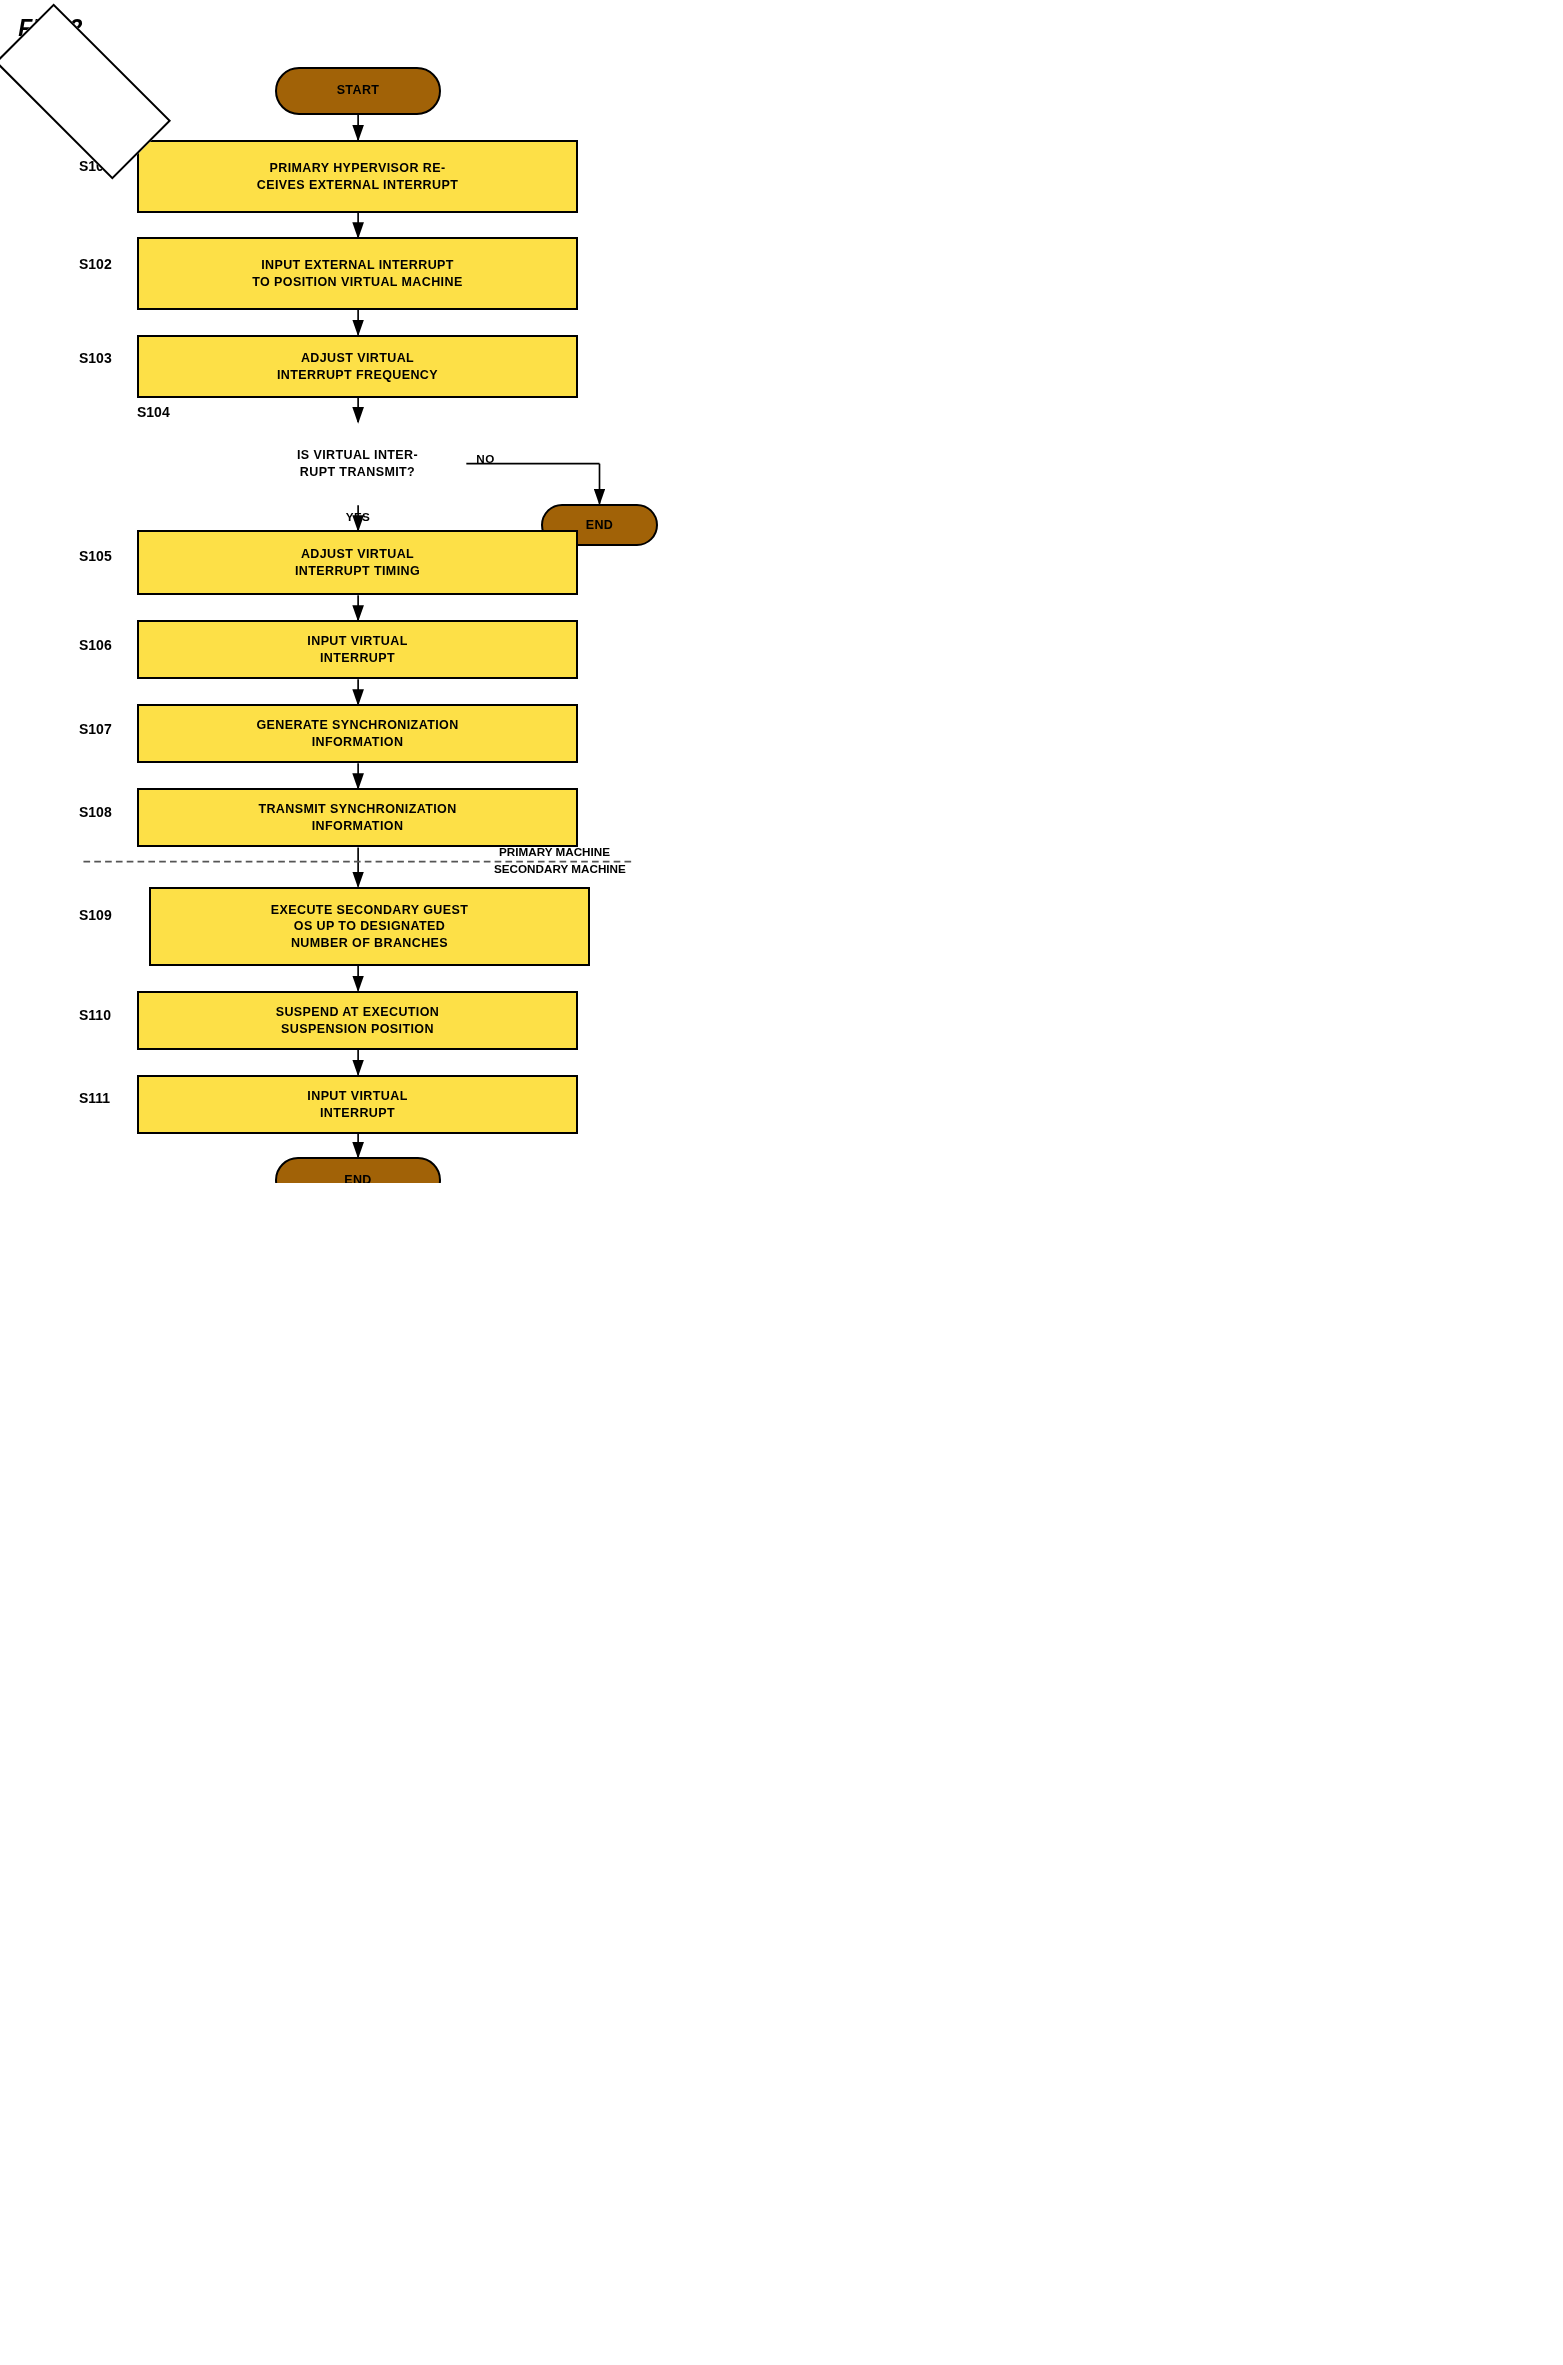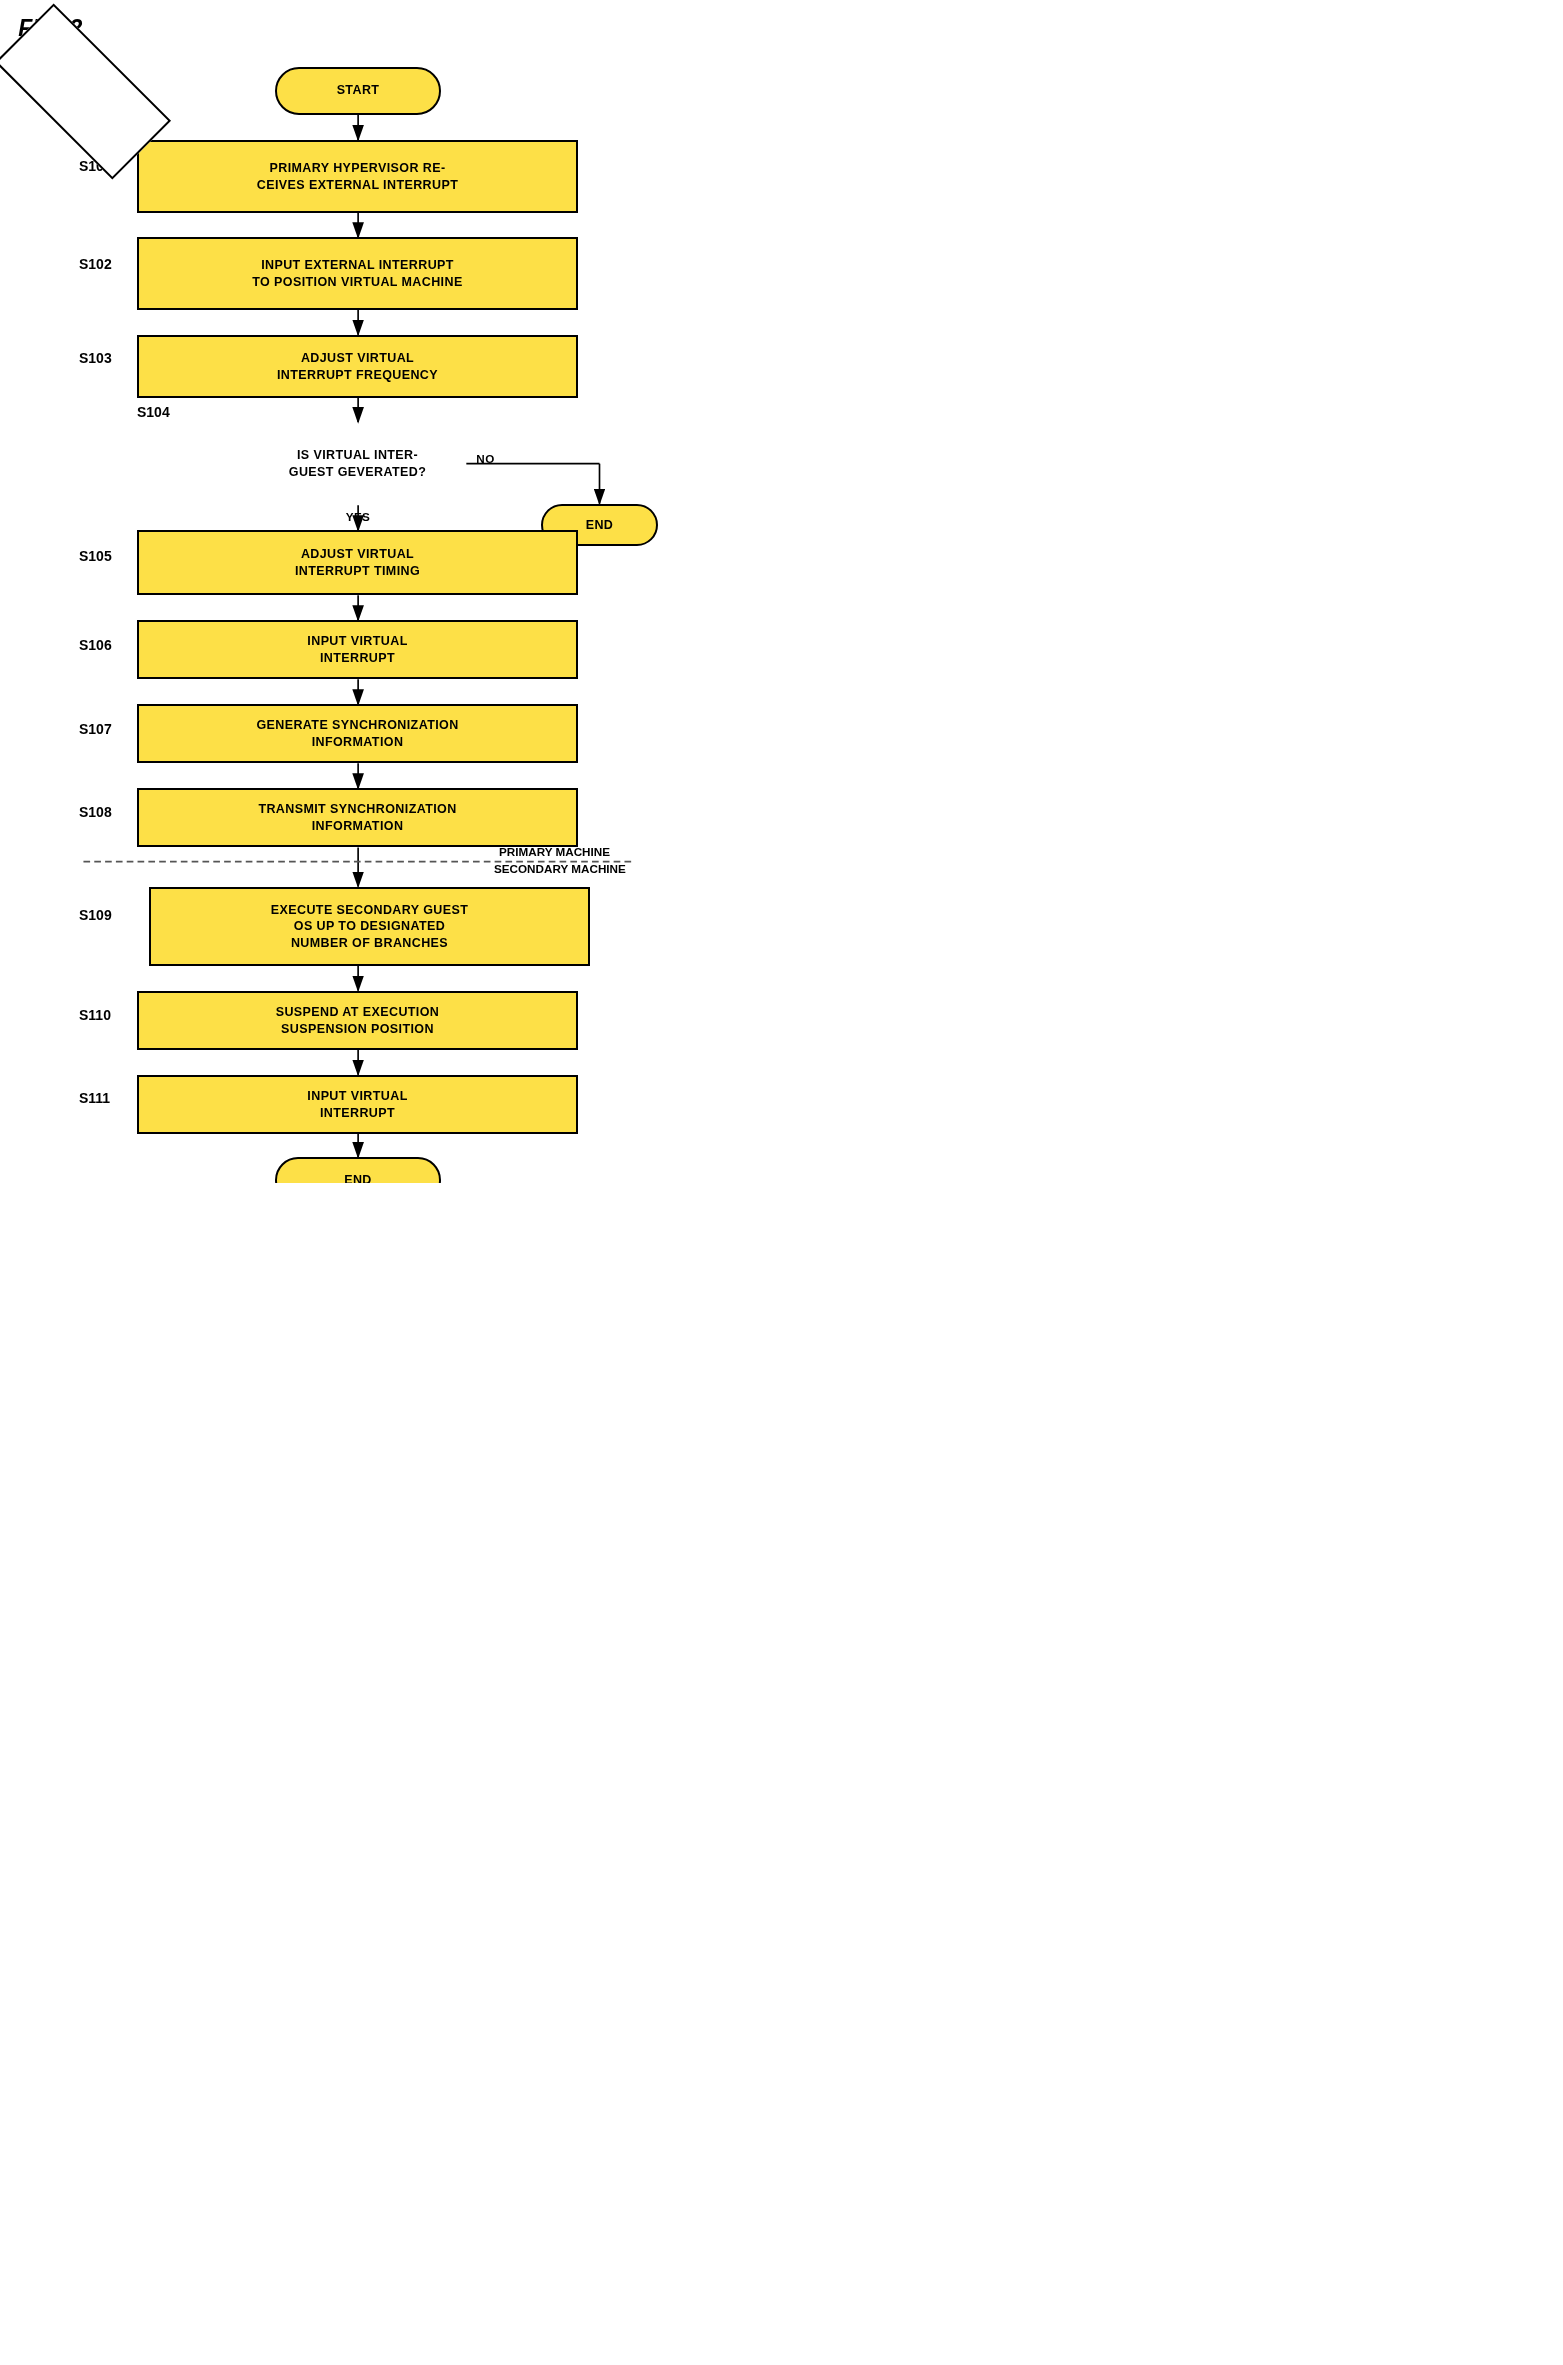--- a/index.html
+++ b/index.html
@@ -40,21 +40,21 @@
       justify-content: center;
       text-align: center;
       font-size: 12.5px;
       font-weight: bold;
       letter-spacing: 0.4px;
       line-height: 1.3;
     }
     .fc-rounded {
       border: 2.1px solid #000;
       border-radius: 33px;
-      background: #fde047;
+      background: #a16207;
     }
     .fc-rect {
       border: 2.1px solid #000;
       background: #fde047;
     }
     .fc-diamond {
       background: #fff;
       transform: rotate(45deg);
       border: 2.1px solid #000;
     }
@@ -159,21 +159,21 @@
     </div>
 
     <div class="step-label" style="left:137px; top:354px;">
       <span>S104</span>
     </div>
 
     <div class="fc-diamond" style="left:275px; top:372px; width:166px; height:83px;">
     </div>
     <div class="fc-diamond-text" style="left:206px; top:372px; width:303px; height:83px;">
       <span style="white-space:pre-line;">IS VIRTUAL INTER-
-GUEST GEVERATED?</span>
+RUPT TRANSMIT?</span>
     </div>
 
     <div class="fc-node" style="left:337px; top:456px; width:42px; height:21px; font-size:11.7px;">
       <span>YES</span>
     </div>
 
     <div class="fc-node" style="left:469px; top:398px; width:33px; height:21px; font-size:11.7px;">
       <span>NO</span>
     </div>
 

